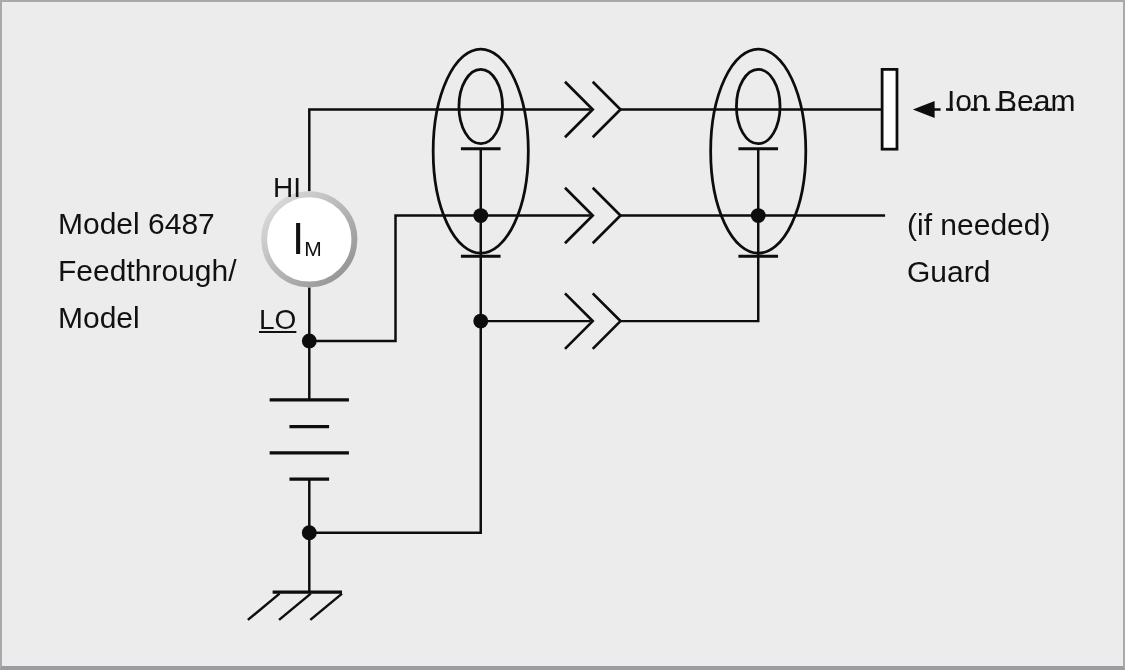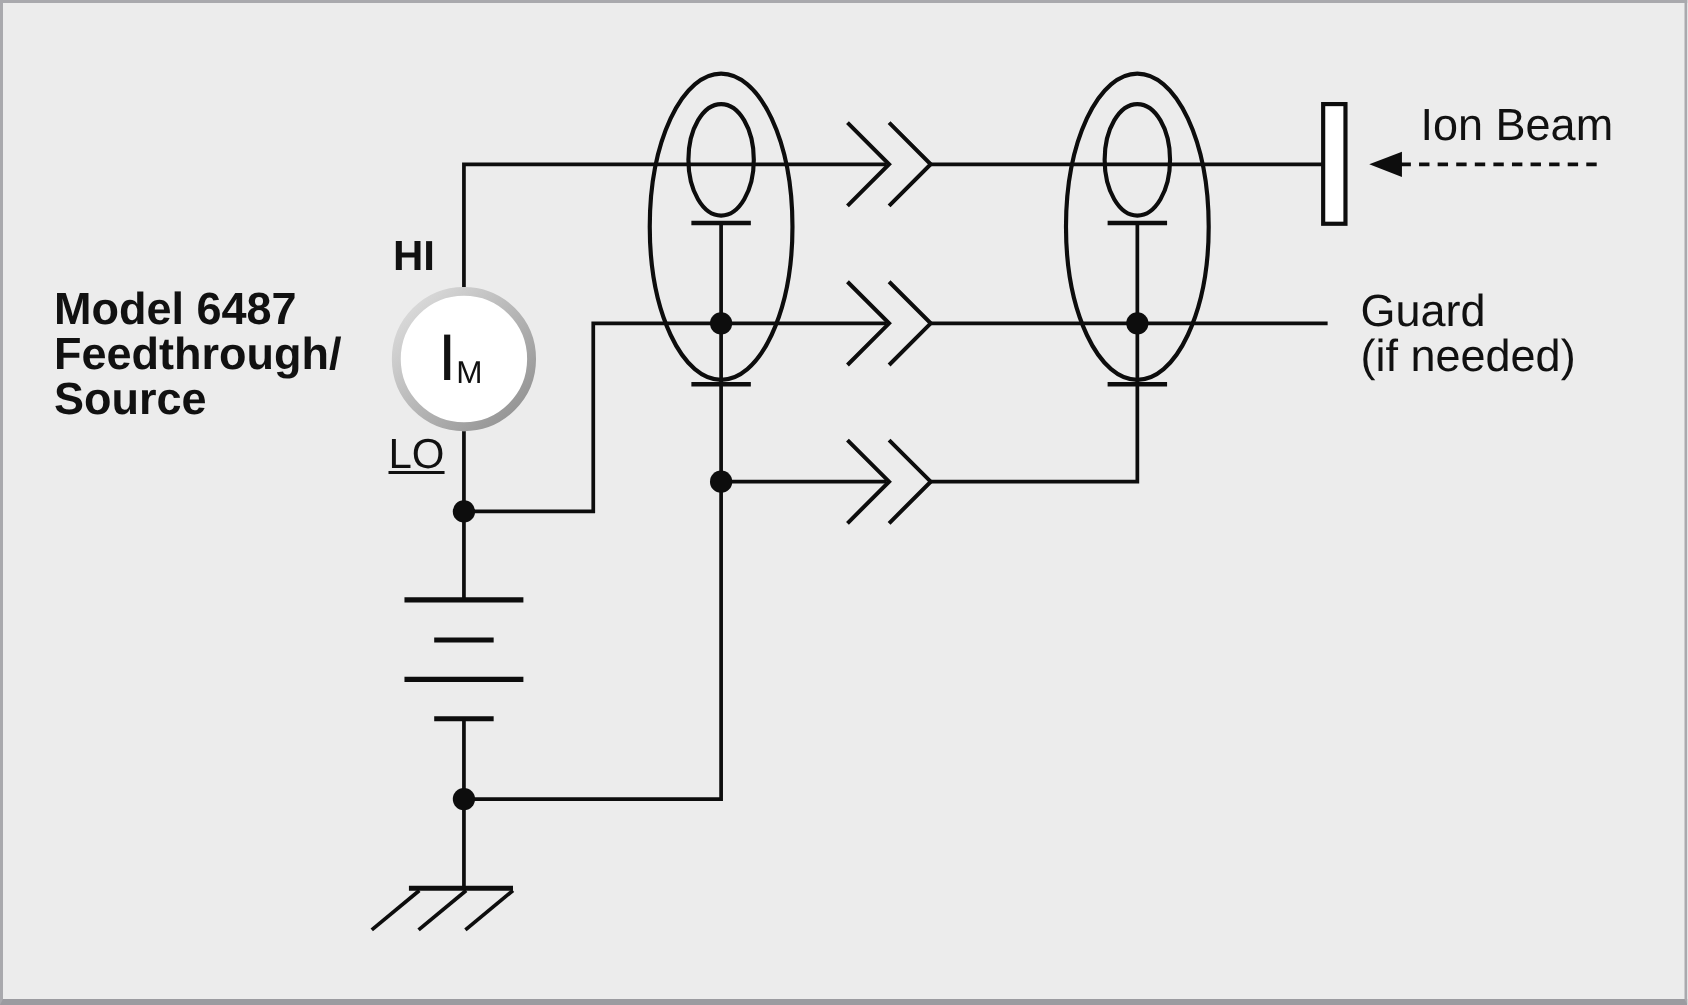--- a/index.html
+++ b/index.html
@@ -33,21 +33,21 @@
   .ell{fill:none;stroke:var(--line);stroke-width:2.8px;}
   .chev{fill:none;stroke:var(--line);stroke-width:2.7px;}
   .dot{fill:var(--line);stroke:none;}
   .head{fill:var(--line);stroke:none;}
   .collector{fill:var(--collector-fill);stroke:var(--line);stroke-width:2.8px;}
   .meter-ring{fill:#ffffff;stroke:url(#ringGrad);stroke-width:6px;}
   .stop-light{stop-color:var(--meter-ring-light);}
   .stop-dark{stop-color:var(--meter-ring-dark);}
   
   .lbl{position:absolute;font-size:30px;line-height:30px;white-space:nowrap;}
-  .lbl span{display:block;}
+  .lbl span{display:block;margin-top:17px;}
   .term{font-size:28px;line-height:28px;}
   .center{text-align:center;}
   .meter-label{
     position:absolute;left:290px;top:213px;
     font-size:44px;line-height:47px;white-space:nowrap;
   }
   .meter-label .im-sub{font-size:21px;position:relative;top:2px;}
 </style>
 </head>
 <body>
@@ -123,41 +123,41 @@
 
     <rect class="collector" x="885" y="68" width="15" height="80.5"></rect>
     <g>
       <path class="wd" d="M937,108.5 H1073"></path>
       <polygon class="head" points="916,108.5 938,100 938,117"></polygon>
     </g>
 
     <circle class="meter-ring" cx="307" cy="239.5" r="45.5"></circle>
   </svg>
 
-  <div class="lbl" style="left:34px;top:190px;font-weight:bold;">
+  <div class="lbl" style="left:56px;top:190px;">
     <span>Model 6487</span>
     <span>Feedthrough/</span>
-    <span>Source</span>
+    <span>Model</span>
   </div>
 
-  <div class="lbl term" style="left:260px;top:155px;font-weight:bold;">
+  <div class="lbl term" style="left:271px;top:155px;">
     <span>HI</span>
   </div>
 
   <div class="lbl term" style="left:257px;top:287px;text-decoration:underline;">
     <span>LO</span>
   </div>
 
   <div class="meter-label"><span class="im-main">I</span><span class="im-sub">M</span></div>
 
   <div class="lbl" style="left:945px;top:67px;">
     <span>Ion Beam</span>
   </div>
 
   <div class="lbl" style="left:905px;top:191px;">
+    <span>(if needed)</span>
     <span>Guard</span>
-    <span>(if needed)</span>
   </div>
 
   <div class="lbl center" style="left:606px;top:347px;width:220px;">
   </div>
 
 </div>
 
 </body></html>

